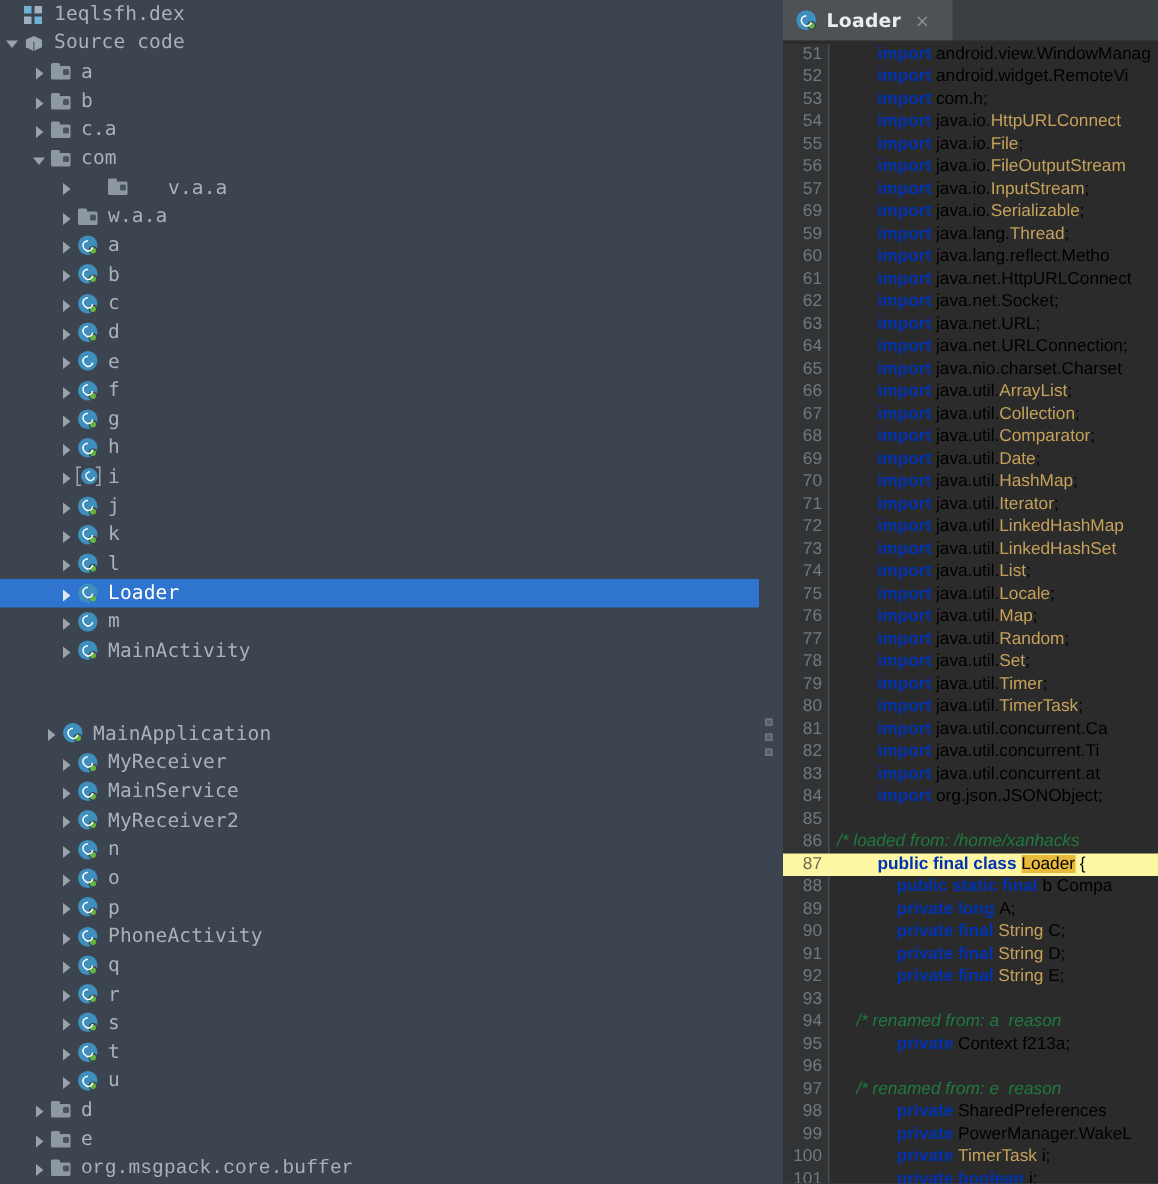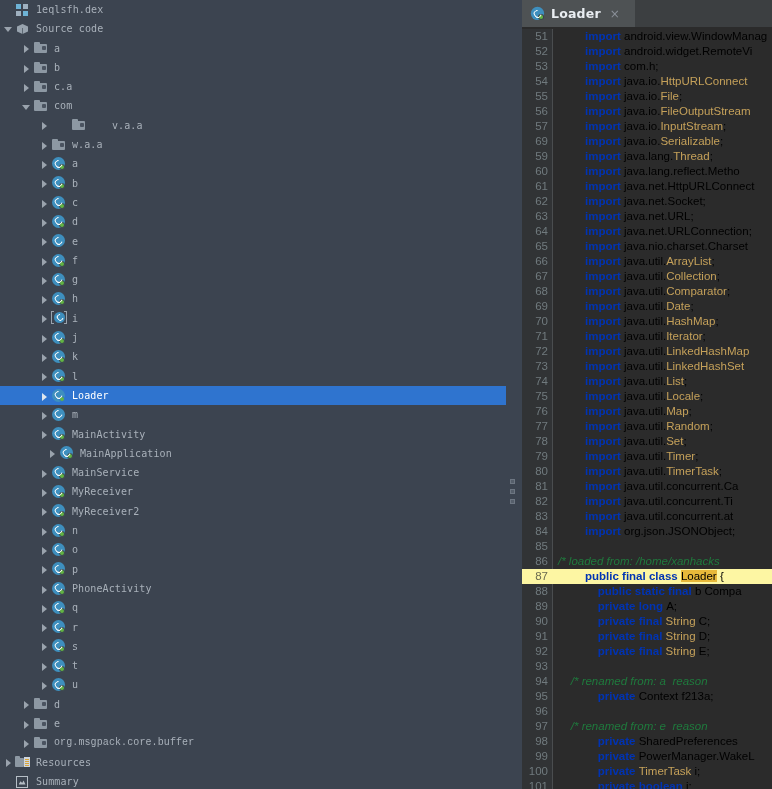--- a/index.html
+++ b/index.html
@@ -15,21 +15,21 @@
   
   #tree-panel{
     width:506px;height:789px;background:#3c4450;
     position:relative;overflow:hidden;flex:0 0 506px;
   }
   .tree-row{
     height:19.3px;line-height:19.3px;
     display:flex;align-items:center;
     white-space:nowrap;color:#a9b1ba;
     font-family:"DejaVu Sans Mono","Liberation Mono",monospace;
-    font-size:10px;
+    font-size:13px;
     padding-left:2px;
     box-sizing:border-box;
   }
   .tree-row.selected{background:#2f74cf;color:#ffffff;}
   .twisty{
     width:13px;min-width:13px;height:19px;position:relative;
     display:inline-block;
   }
   .twisty.collapsed::before{
     content:"";position:absolute;left:4px;top:6.5px;
@@ -281,34 +281,34 @@
         <div class="tree-row" style="padding-left: 38px;">
           <span class="twisty collapsed"></span>
           <span class="ic ic-class no-dot"><b></b></span>
           <span class="label">m</span>
         </div>
         <div class="tree-row" style="padding-left: 38px;">
           <span class="twisty collapsed"></span>
           <span class="ic ic-class"><i></i><b></b></span>
           <span class="label">MainActivity</span>
         </div>
-        <div class="tree-row" style="padding-left: 46px;">
+        <div class="tree-row" style="padding-left: 28px; margin-top: 36px;">
           <span class="twisty collapsed"></span>
           <span class="ic ic-class"><i></i><b></b></span>
           <span class="label">MainApplication</span>
         </div>
         <div class="tree-row" style="padding-left: 38px;">
           <span class="twisty collapsed"></span>
           <span class="ic ic-class"><i></i><b></b></span>
+          <span class="label">MyReceiver</span>
+        </div>
+        <div class="tree-row" style="padding-left: 38px;">
+          <span class="twisty collapsed"></span>
+          <span class="ic ic-class"><i></i><b></b></span>
           <span class="label">MainService</span>
-        </div>
-        <div class="tree-row" style="padding-left: 38px;">
-          <span class="twisty collapsed"></span>
-          <span class="ic ic-class"><i></i><b></b></span>
-          <span class="label">MyReceiver</span>
         </div>
         <div class="tree-row" style="padding-left: 38px;">
           <span class="twisty collapsed"></span>
           <span class="ic ic-class"><i></i><b></b></span>
           <span class="label">MyReceiver2</span>
         </div>
         <div class="tree-row" style="padding-left: 38px;">
           <span class="twisty collapsed"></span>
           <span class="ic ic-class"><i></i><b></b></span>
           <span class="label">n</span>

